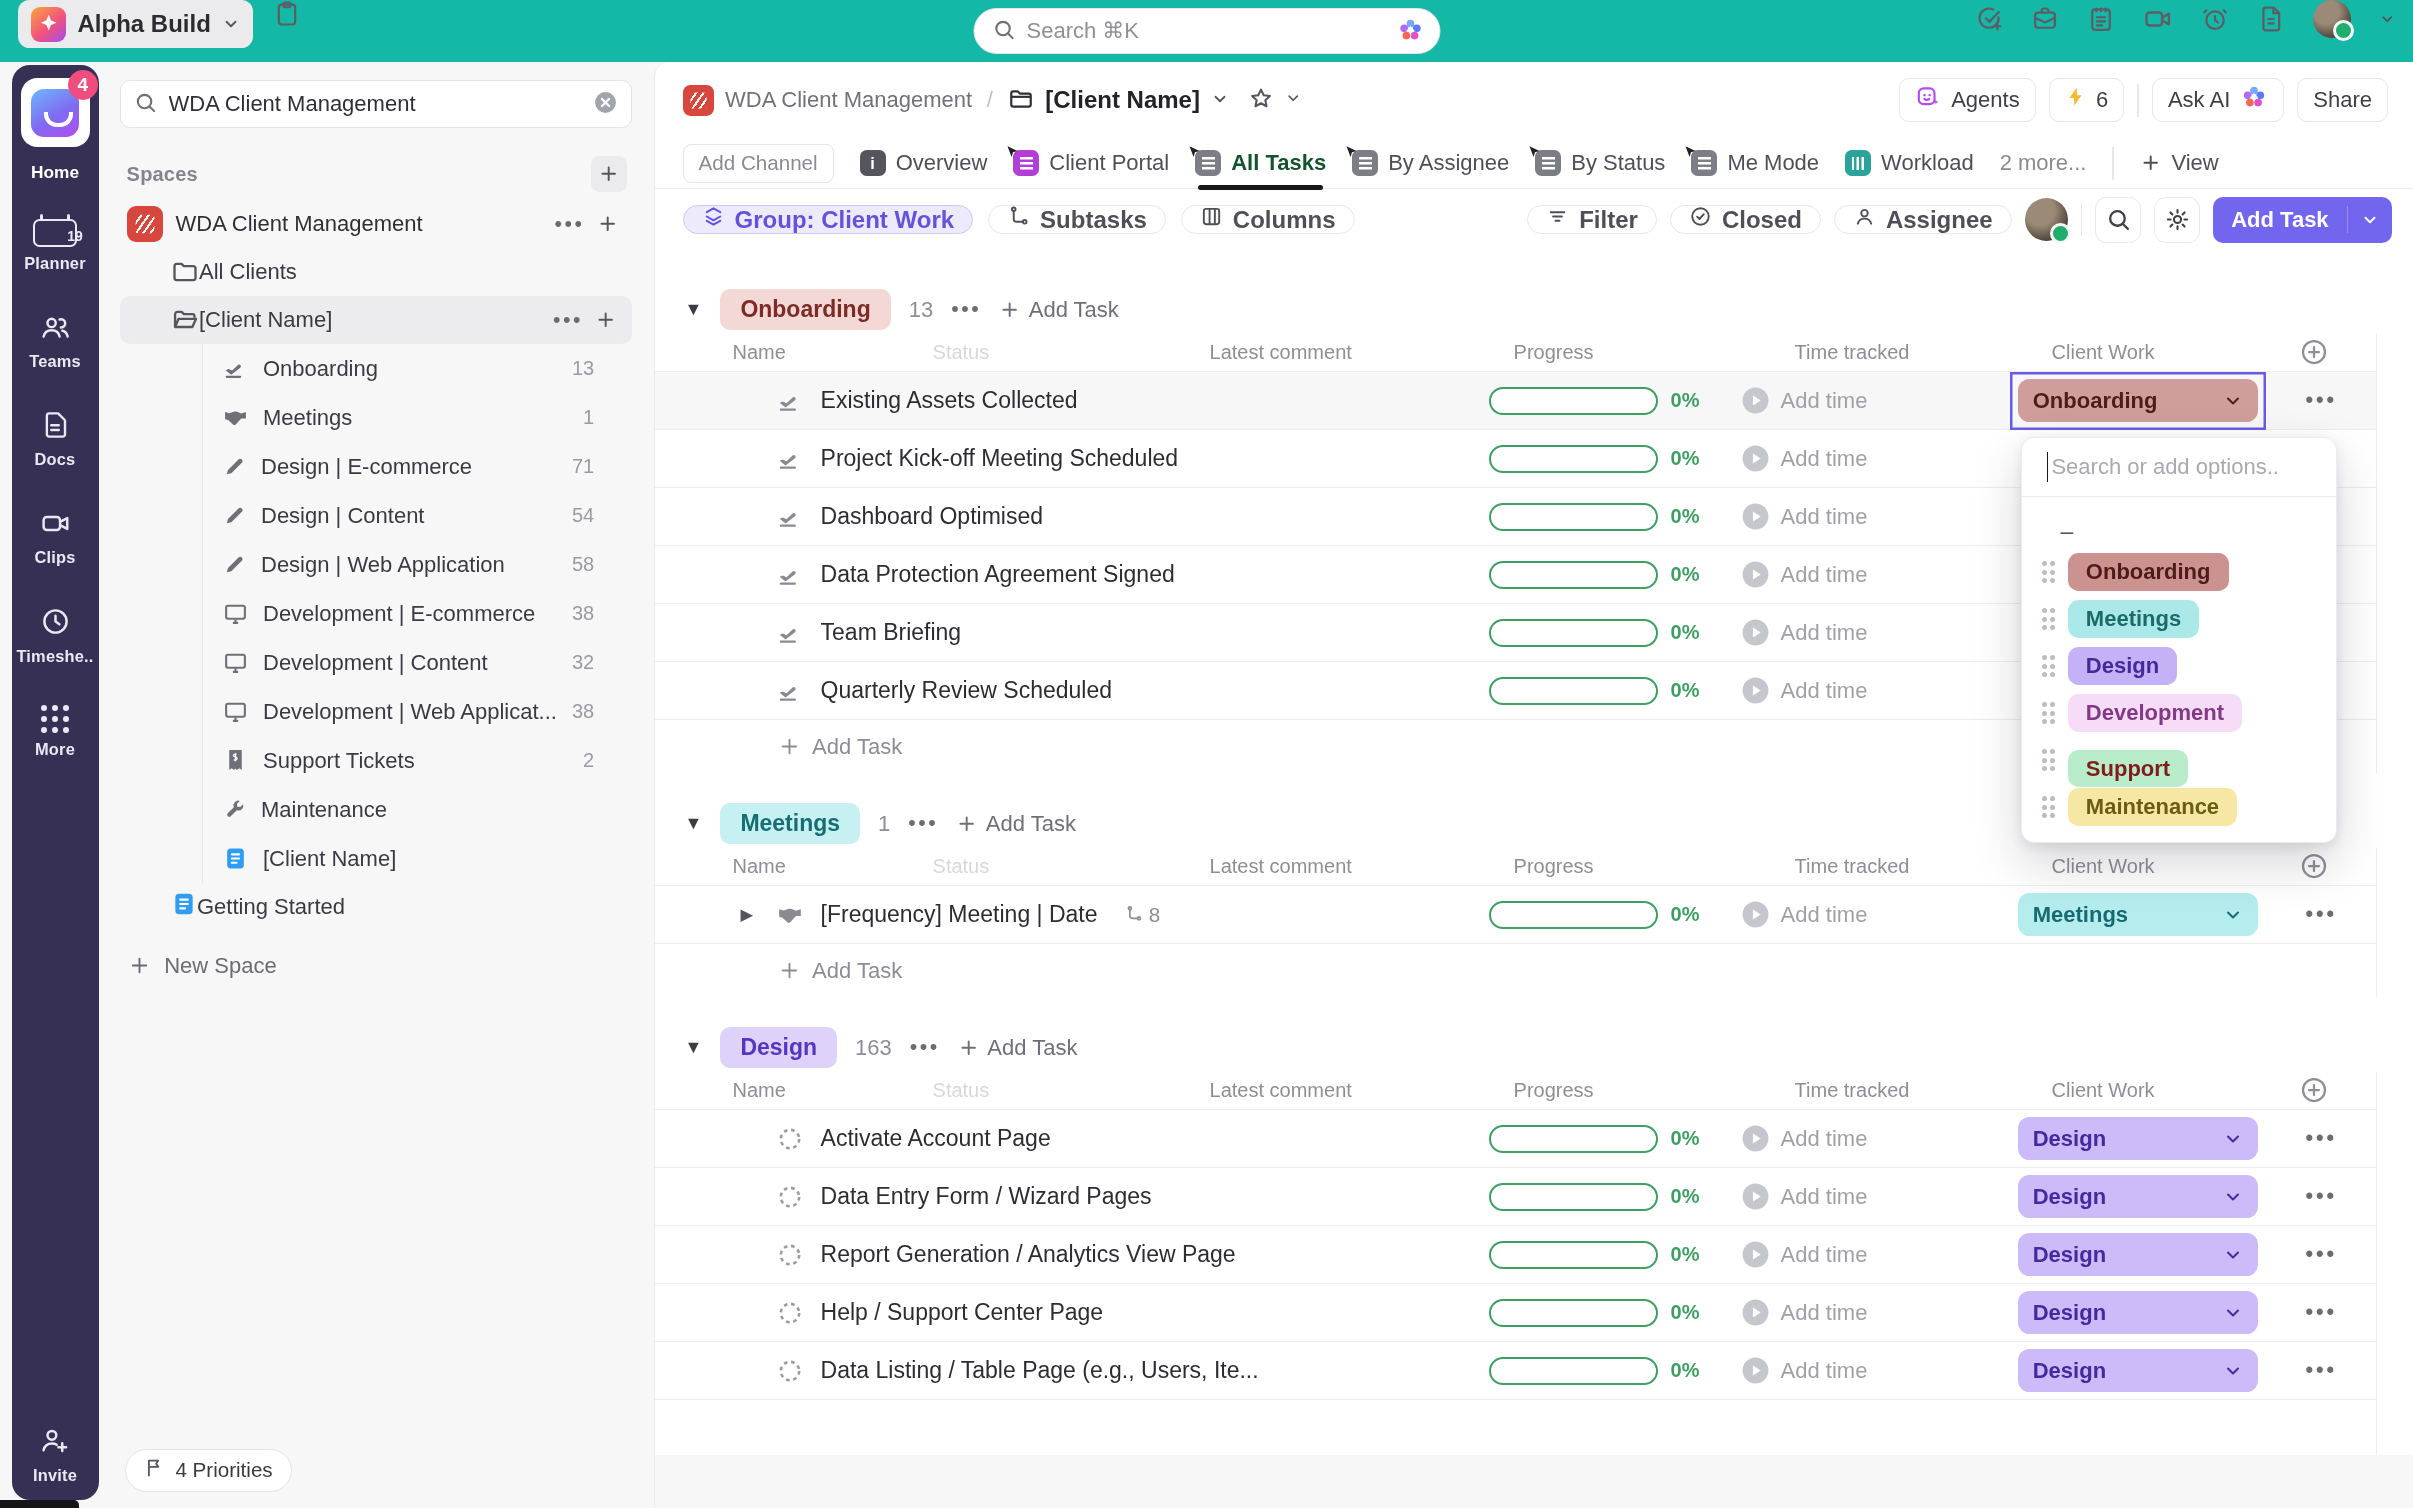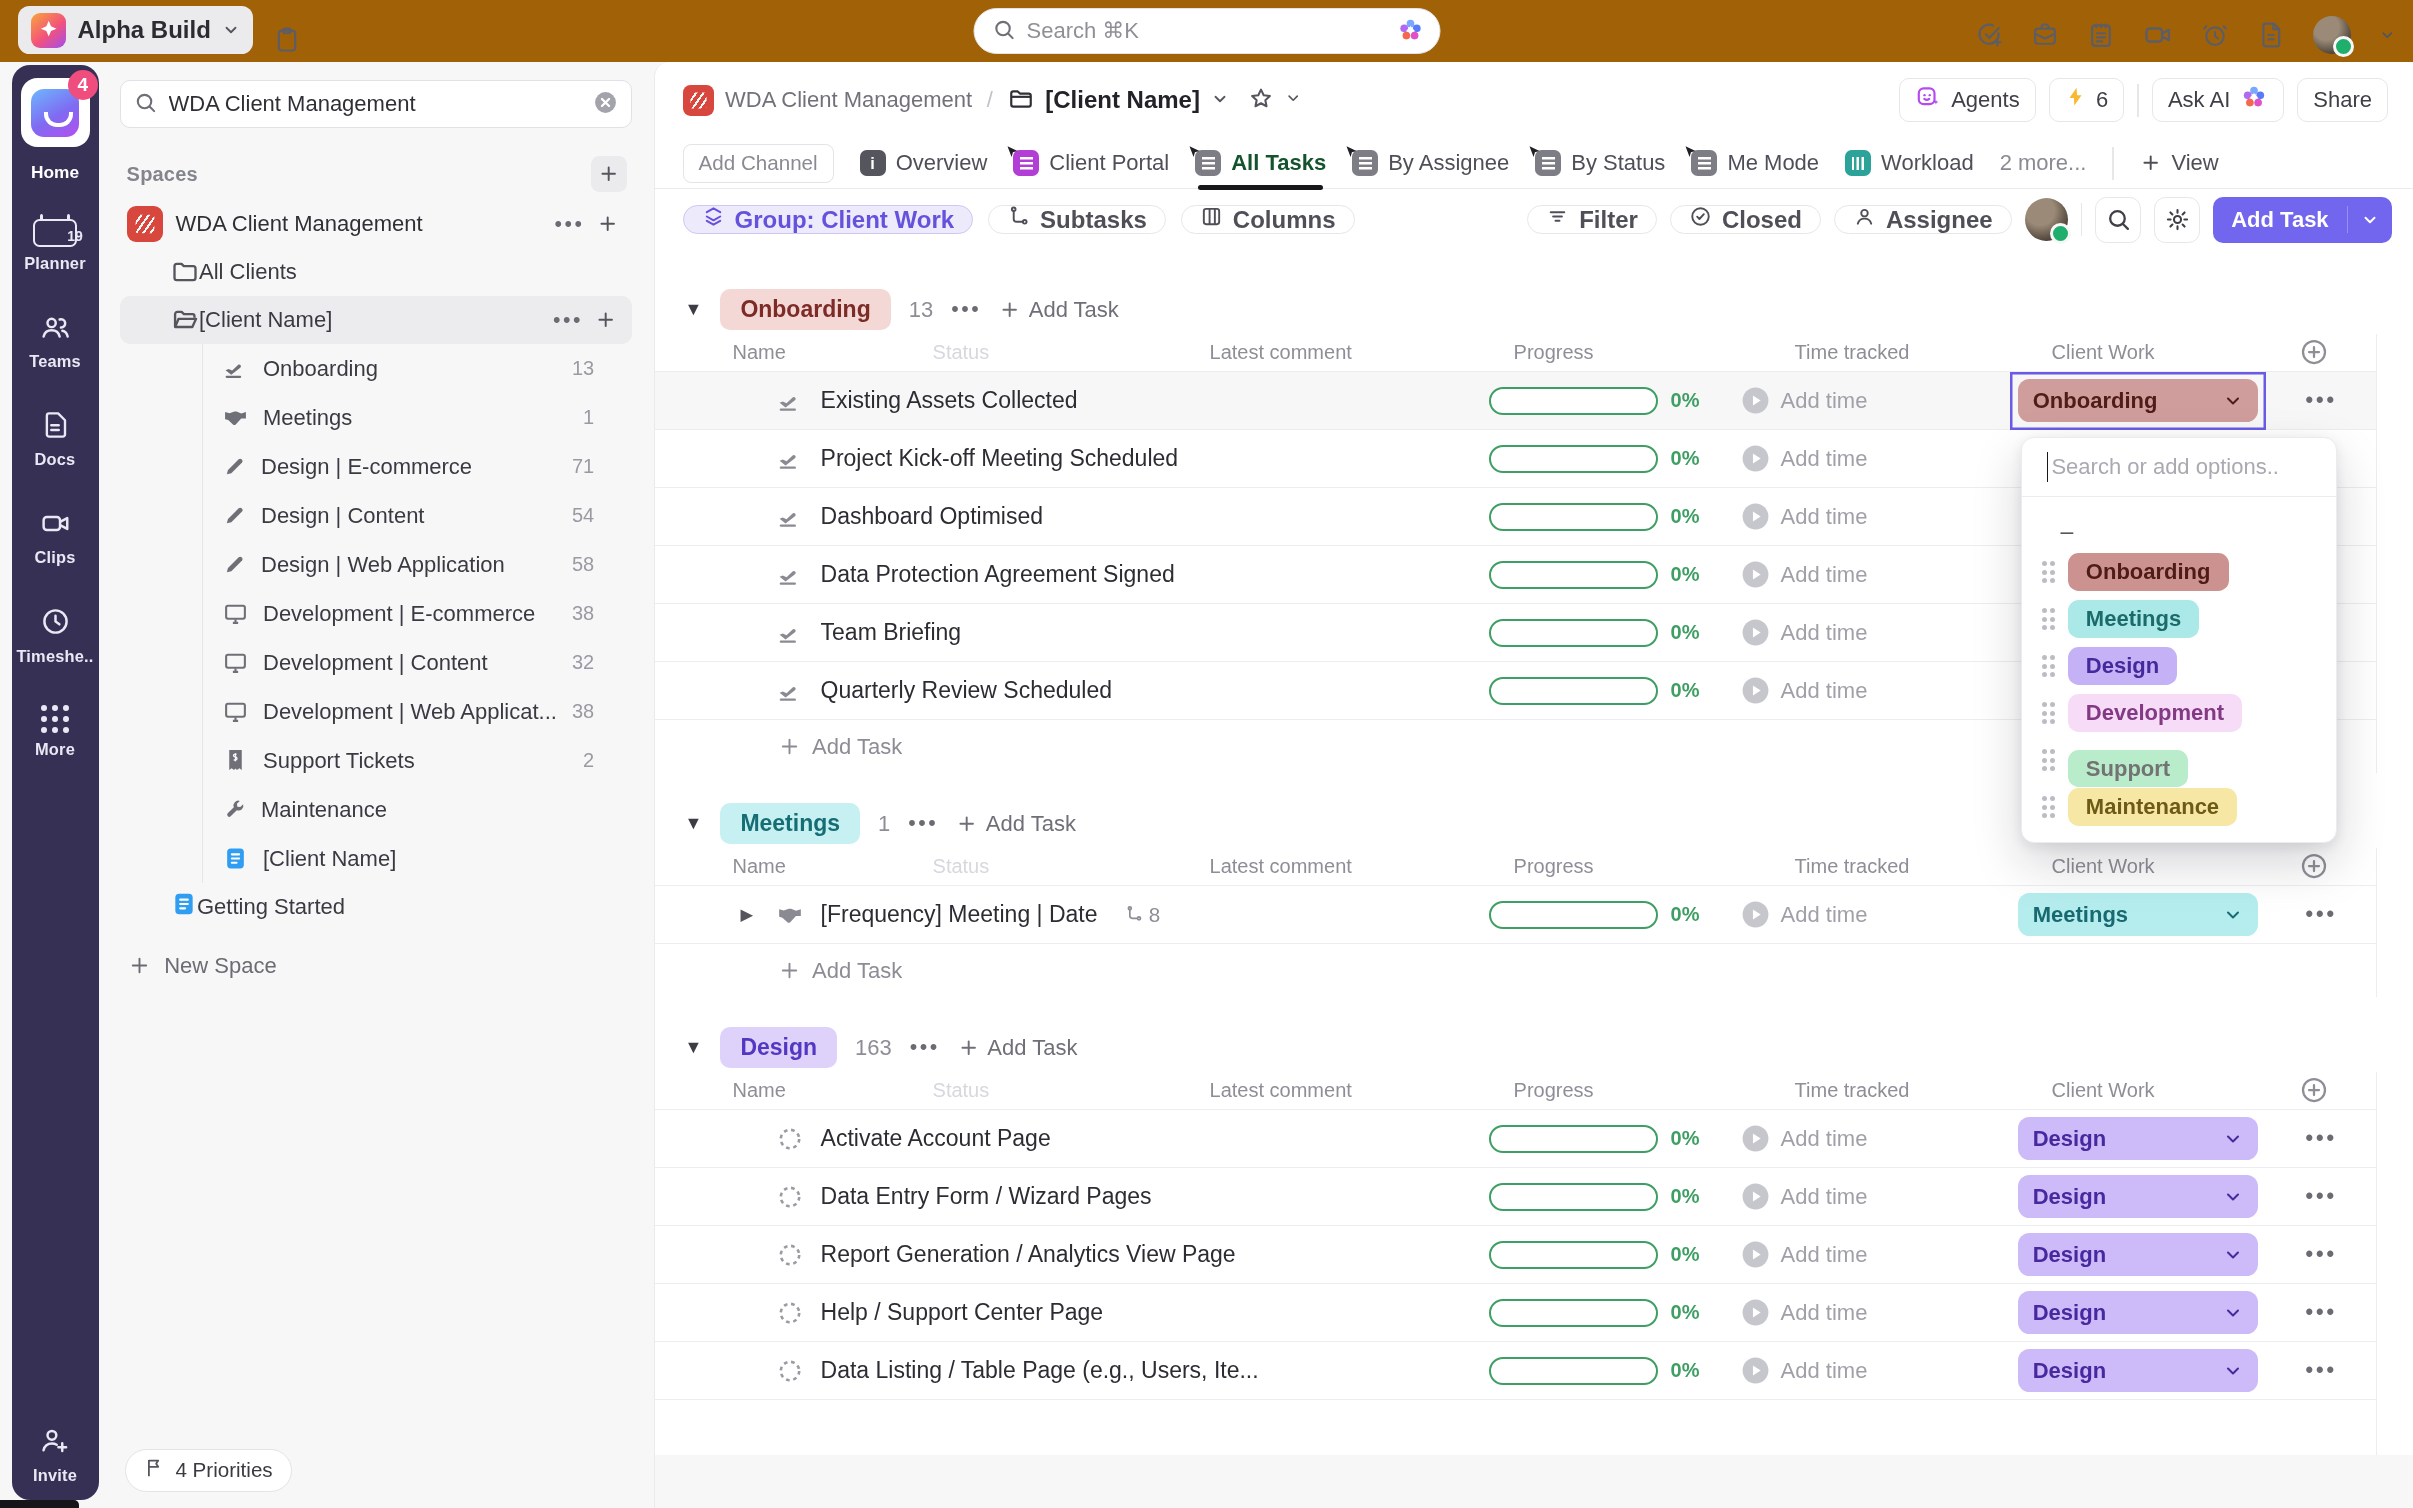--- a/index.html
+++ b/index.html
@@ -1,21 +1,21 @@
 <!DOCTYPE html>
 <html style="font-size:13px"><head>
 <meta charset="utf-8">
 <style>
   * { margin:0; padding:0; box-sizing:border-box; }
   html,body { width:2413px; height:1508px; overflow:hidden; background:#f7f7f8;
     font-family:"Liberation Sans", sans-serif; color:#2b2b31; }
   .app { width:2413px; height:1508px; display:flex; flex-direction:column; position:relative; }
 
   
-  .topbar { height:62px; flex:0 0 62px; display:flex; align-items:flex-end; padding:8px 18px; gap:20px; position:relative; background:#a16207; }
+  .topbar { height:62px; flex:0 0 62px; display:flex; align-items:flex-start; padding:0 18px; gap:20px; position:relative; background:#14b8a6; }
   .ws-pill { display:flex; align-items:center; gap:11.5px; background:#ebebed; border-radius:11.5px; height:48px; padding:0 13px; cursor:pointer; }
   .ws-logo { width:35px; height:35px; border-radius:9px; background:linear-gradient(140deg,#f9a63a 0%,#f2527c 55%,#a14df0 100%); display:flex; align-items:center; justify-content:center; }
   .ws-name { font-size:24px; font-weight:700; color:#2b2b31; }
   .tb-ic { color:#5d5d66; display:inline-flex; }
   .searchbar { position:absolute; left:50%; top:8.2px; transform:translateX(-50%); width:467px; height:46px; background:#fff; border:1.6px solid #e4e4e8; border-radius:821px; display:flex; align-items:center; padding:0 15px 0 18px; gap:11.5px; }
   .searchbar .ph { font-size:22px; color:#8f8f98; }
   .tb-right { margin-left:auto; display:flex; align-items:center; gap:28px; color:#55555d; }
   .avatar { width:38px; height:38px; border-radius:50%; background:radial-gradient(circle at 35% 30%, #9b8a77 0 35%, #4c4238 75%); position:relative; flex:0 0 auto; }
   .avatar::after { content:""; position:absolute; right:-3.3px; bottom:-3.3px; width:15px; height:15px; border-radius:50%; background:#1fae6b; border:3.3px solid #f7f7f8; }
 
@@ -144,21 +144,21 @@
   .dd-input input::placeholder { color:#a9a9b1; }
   .dd-dash { padding:21.4px 0 3.3px 39px; color:#55555d; font-size:23px; }
   .dd-opt { height:47px; display:flex; align-items:center; gap:13px; padding-left:20px; cursor:pointer; }
   .handle { display:grid; grid-template-columns:repeat(2,5px); grid-auto-rows:5px; gap:3.3px; }
   .handle i { width:5px; height:5px; border-radius:50%; background:#bcbcc4; }
   .opill { border-radius:10.7px; padding:5.8px 18px; font-size:22px; font-weight:700; }
   .op-onb { background:#cb9290; color:#4e1b17; }
   .op-meet { background:#abe9e9; color:#1c6b6b; }
   .op-des { background:#c5b2f6; color:#432a9b; }
   .op-dev { background:#f6dcf7; color:#833a85; }
-  .op-sup { background:#b9ecca; color:#737373;margin-top:17px; }
+  .op-sup { background:#b9ecca; color:#7f1d1d;margin-top:17px; }
   .op-mnt { background:#f6e8a4; color:#6c5a16; }
 
   .bottom-strip { height:53px; flex:0 0 53px; background:#f7f7f8; }
   .corner-bar { position:absolute; left:0; bottom:0; width:79px; height:8.2px; background:#15151a; border-radius:0 5px 0 0; }
 </style>
 </head>
 <body>
 
 <div class="app">
 

